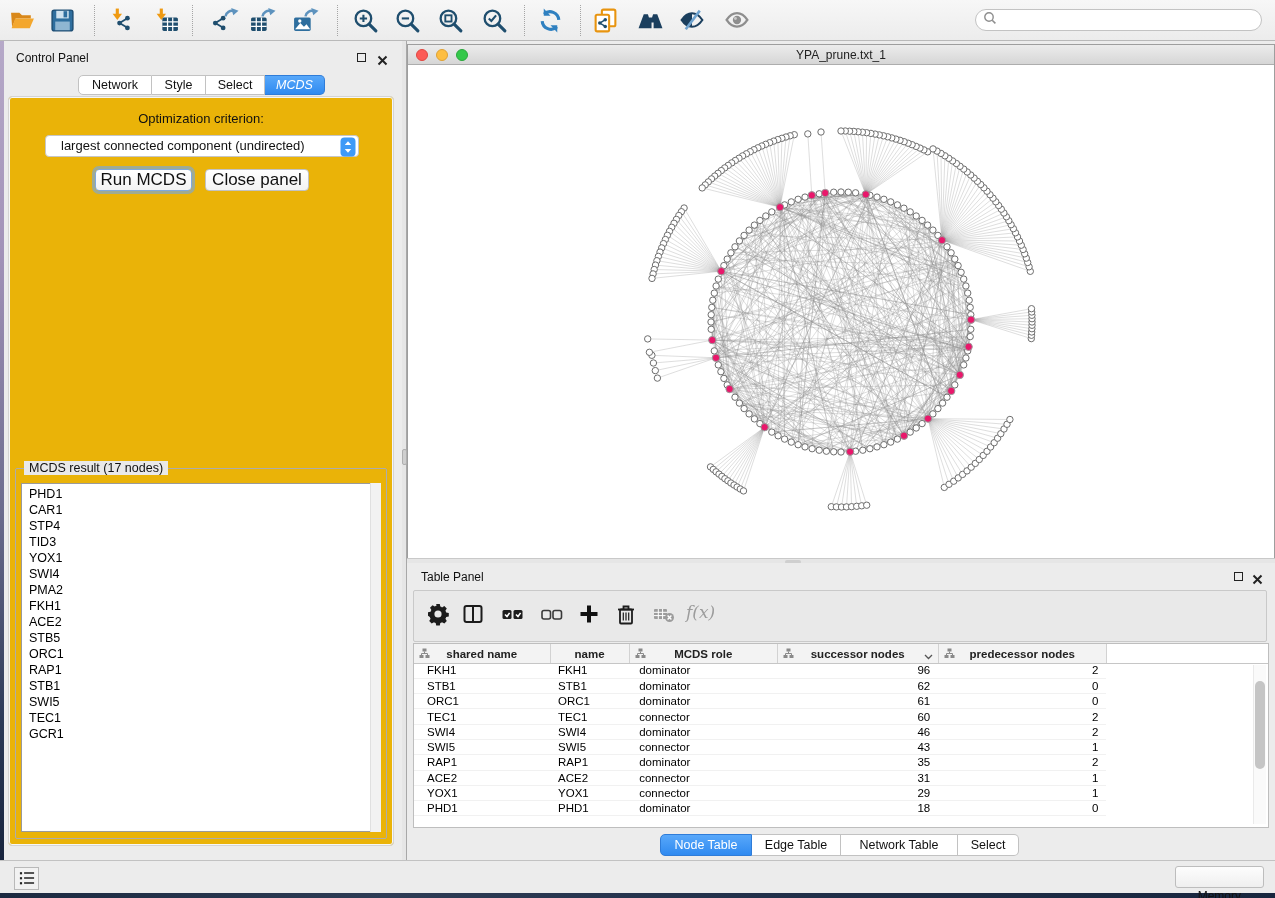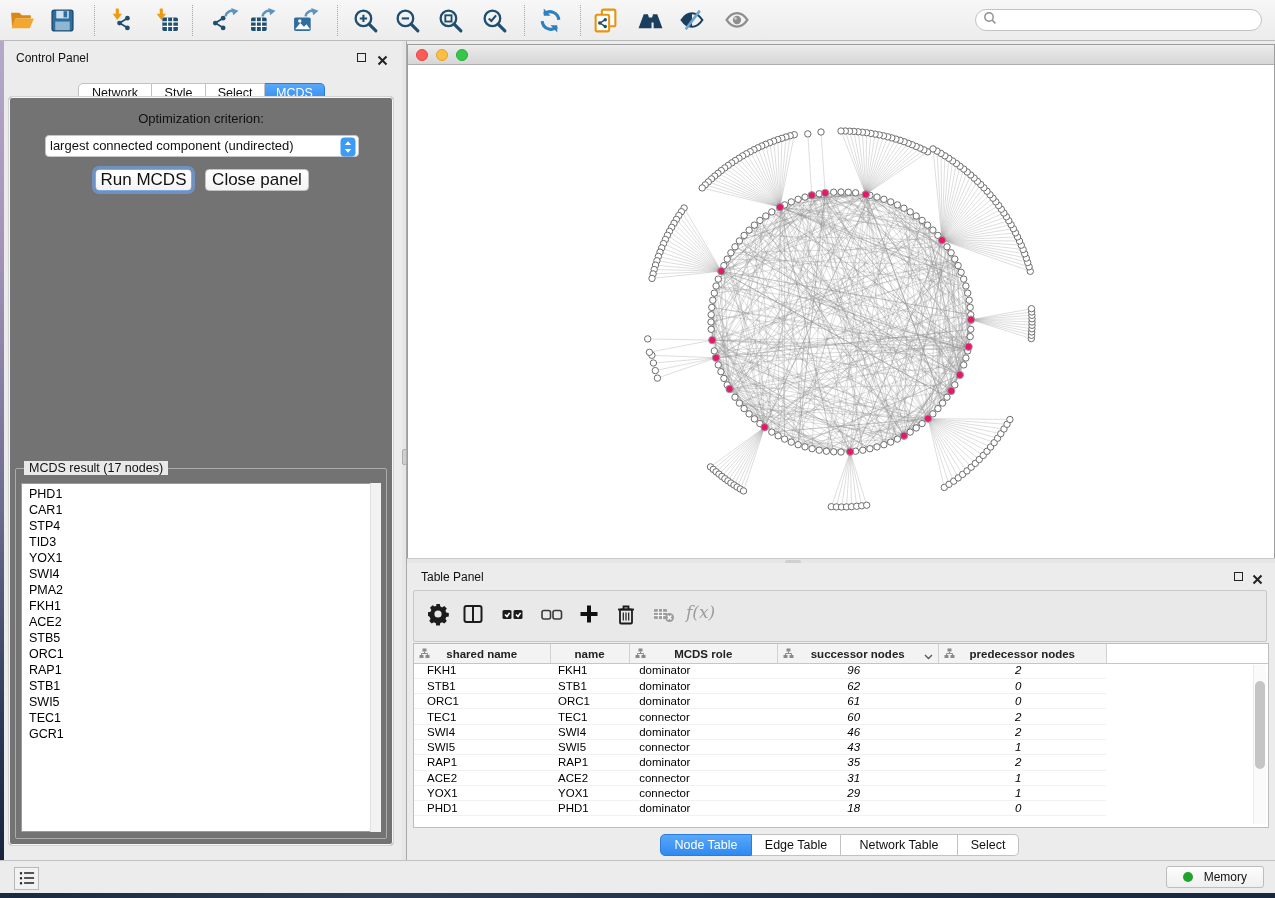--- a/index.html
+++ b/index.html
@@ -15,28 +15,28 @@
 
   
   .wall-left { position:absolute; left:0; top:41px; width:4px; height:852px; background:linear-gradient(#B6A9C8,#A292B8 25%,#6C6C8E 55%,#2C3A57 80%,#131F38); }
   .wall-bottom { position:absolute; left:0; top:893px; width:1275px; height:5px; background:linear-gradient(90deg,#1B2940,#2E3C55 30%,#22304A 60%,#18263E); }
 
   
   .control-panel { position:absolute; left:4px; top:41px; width:398px; height:819px; background:#ECECEC; }
   .panel-title { position:absolute; left:12px; top:10px; font-size:12px; color:#111; }
   .win-mini { position:absolute; top:12px; width:9px; height:9px; border:1.5px solid #222; cursor:pointer; }
   .win-x { position:absolute; top:11px; cursor:pointer; }
-  .seg-tabs { position:absolute; left:74px; top:42px; display:flex; }
+  .seg-tabs { position:absolute; left:74px; top:34px; display:flex; }
   .seg { height:20px; line-height:19px; text-align:center; font-size:12.5px; color:#111; background:#fff; border:1px solid #C2C2C2; border-left:none; cursor:pointer; }
   .seg:first-child { border-left:1px solid #C2C2C2; border-radius:5px 0 0 5px; }
   .seg:last-child { border-radius:0 5px 5px 0; }
   .seg.sel { background:linear-gradient(#58A8FA,#2F8AF0); border-color:#2F7CD8; color:#fff; }
-  .cp-content { position:absolute; left:4px; top:55px; width:386px; height:750px; background:#737373; border:1px solid #D4D4D4; border-radius:4px; box-shadow:0 0 0 1px #F6F6F6 inset; }
+  .cp-content { position:absolute; left:4px; top:55px; width:386px; height:750px; background:#eab308; border:1px solid #D4D4D4; border-radius:4px; box-shadow:0 0 0 1px #F6F6F6 inset; }
   .opt-label { position:absolute; left:0; top:14px; width:100%; text-align:center; font-size:13px; color:#111; }
-  .dropdown { position:absolute; left:36px; top:38px; width:314px; height:22px; background:#fff; border:1px solid #C6C6C6; border-radius:4px; font-size:13px; color:#111; line-height:20px; padding-left:4px; cursor:pointer; }
+  .dropdown { position:absolute; left:36px; top:38px; width:314px; height:22px; background:#fff; border:1px solid #C6C6C6; border-radius:4px; font-size:13px; color:#111; line-height:20px; padding-left:15px; cursor:pointer; }
   .stepper { position:absolute; right:2px; top:1px; }
   .btn { position:absolute; height:22px; background:linear-gradient(#FFFFFF,#F3F3F3); border:1px solid #C2C2C2; border-radius:4px; font-size:17px; color:#111; text-align:center; line-height:20px; cursor:pointer; font-family:"Liberation Sans",sans-serif; }
   .btn-run { left:86px; top:72px; width:97px; box-shadow:0 0 0 3px rgba(110,165,240,.6); border-color:#7FA9DF; }
   .btn-close { left:196px; top:72px; width:104px; }
   .groupbox { position:absolute; left:6px; top:371px; width:372px; height:371px; border:1px solid #ACACAC; border-radius:2px; }
   .groupbox legend, .group-title { position:absolute; top:-8px; left:8px; background:#E9E9E9; padding:0 5px; font-size:12.5px; color:#111; }
   .result-list { position:absolute; left:5px; top:14px; right:5px; bottom:6px; background:#fff; border:1px solid #9A9A9A; overflow:hidden; padding-top:2px; }
   .result-list .li { height:16px; line-height:16px; font-size:12.5px; color:#000; padding-left:7px; cursor:default; }
   .list-scroll { position:absolute; right:0; top:0; bottom:0; width:11px; background:#F2F2F2; border-left:1px solid #E0E0E0; }
 
@@ -62,34 +62,34 @@
   .tp-ic { position:absolute; top:11px; width:24px; height:24px; cursor:pointer; }
   .tp-ic.disabled { cursor:default; }
   .fx-ic { position:absolute; top:11px; font-family:"DejaVu Serif",serif; font-style:italic; font-size:17px; color:#9C9C9C; }
   .tp-table { position:absolute; left:6px; top:80px; width:856px; height:185px; background:#fff; border:1px solid #BEBEBE; overflow:hidden; }
   table.data { border-collapse:collapse; table-layout:fixed; }
   table.data th { height:19px; background:#F3F3F3; border-right:1px solid #D2D2D2; font-weight:bold; font-size:11.5px; color:#222; position:relative; overflow:hidden; white-space:nowrap; }
   table.data th .hic { position:absolute; left:5px; top:4px; }
   table.data th .hsort { position:absolute; right:5px; top:6px; }
   table.data td { height:15.3px; font-size:11.5px; color:#000; border-bottom:1px solid #F1F1F1; white-space:nowrap; overflow:hidden; }
   td.c0 { padding-left:13px; } td.c1 { padding-left:8px; } td.c2 { padding-left:10px; }
-  td.c3, td.c4 { text-align:center; padding-right:8px;font-style:italic; }
+  td.c3, td.c4 { text-align:right; padding-right:8px; }
   .head-line { position:absolute; left:0; right:0; top:19px; height:1px; background:#C6C6C6; }
   .tp-scroll { position:absolute; right:2px; top:21px; bottom:3px; width:13px; background:#FAFAFA; border-left:1px solid #EAEAEA; }
   .tp-thumb { position:absolute; left:1px; top:16px; width:10px; height:88px; background:#C5C5C5; border-radius:5px; }
   .bottom-tabs { position:absolute; left:253px; top:271px; display:flex; }
   .btab { height:22px; line-height:21px; text-align:center; font-size:12.5px; color:#111; background:#fff; border:1px solid #C2C2C2; border-left:none; cursor:pointer; }
   .btab:first-child { border-left:1px solid #C2C2C2; border-radius:5px 0 0 5px; }
   .btab:last-child { border-radius:0 5px 5px 0; }
   .btab.sel { background:linear-gradient(#58A8FA,#2F8AF0); border-color:#2F7CD8; color:#fff; }
 
   
   .status-bar { position:absolute; left:0; top:860px; width:1275px; height:33px; background:#ECECEC; border-top:1px solid #C2C2C2; }
   .menu-btn { position:absolute; left:14px; top:6px; width:25px; height:23px; background:#F2F2F2; border:1px solid #B9B9B9; cursor:pointer; }
-  .memory-btn { position:absolute; right:11px; top:5px; height:22px; background:linear-gradient(#FDFDFD,#EFEFEF); border:1px solid #BDBDBD; border-radius:3px; font-size:12px; color:#111; display:flex; align-items:center; padding:0 16px; gap:11px; cursor:pointer; font-family:"Liberation Sans",sans-serif; }
+  .memory-btn { position:absolute; right:11px; top:5px; height:22px; background:linear-gradient(#FDFDFD,#EFEFEF); border:1px solid #BDBDBD; border-radius:3px; font-size:12px; color:#111; display:flex; align-items:center; padding:0 22px; gap:22px; cursor:pointer; font-family:"Liberation Sans",sans-serif;flex-direction:column; }
   .memdot { width:10px; height:10px; border-radius:50%; background:#1FA32A; }
 </style>
 </head>
 <body>
 
 <div class="screen">
 
   <div class="toolbar">
     <span class="tbtn" style="left:9px"><svg width="27" height="27" viewBox="0 0 26 26">
           <path d="M2 5.5h8l2.5 2.5H21v3H6.5L3 19.5z" fill="#D9881A"></path>
@@ -214,21 +214,21 @@
   <div class="control-panel">
     <span class="panel-title">Control Panel</span>
     <span class="win-mini" style="right:36px"></span>
     <span class="win-x" style="right:14px"><svg width="11" height="11" viewBox="0 0 11 11">
           <path d="M1.5 1.5l8 8M9.5 1.5l-8 8" stroke="#222" stroke-width="2"></path>
         </svg></span>
     <div class="seg-tabs">
         <div class="seg" style="width: 74px;">Network</div>
         <div class="seg" style="width: 54px;">Style</div>
         <div class="seg" style="width: 59px;">Select</div>
-        <div class="seg sel" style="width: 60px;">MCDS</div>
+        <div class="seg sel" style="width: 60px; font-style: italic;">MCDS</div>
       </div>
     <div class="cp-content">
       <div class="opt-label">Optimization criterion:</div>
       <div class="dropdown">
         <span>largest connected component (undirected)</span>
         <span class="stepper"><svg width="16" height="20" viewBox="0 0 16 20">
               <rect x="0.5" y="0.5" width="15" height="19" rx="4" fill="#3E9AF7"></rect>
               <path d="M8 4.2L11.2 8H4.8z" fill="#fff"></path>
               <path d="M8 15.8L4.8 12h6.4z" fill="#fff"></path>
             </svg></span>
@@ -262,20 +262,21 @@
 
   <div class="vsplit">
       <div class="vgrip"></div>
     </div>
 
   <div class="network-window">
     <div class="net-titlebar">
       <span class="tl red"></span>
       <span class="tl yel"></span>
       <span class="tl grn"></span>
+      <span class="net-title">YPA_prune.txt_1</span>
     </div>
     <svg class="net-canvas" width="866" height="493">
         <path d="M372.0 142.2L386.3 69.7M372.0 142.2L382.1 70.8M372.0 142.2L378.0 72.0M372.0 142.2L373.9 73.3M372.0 142.2L369.8 74.6M372.0 142.2L365.7 76.1M372.0 142.2L361.7 77.7M372.0 142.2L357.7 79.3M372.0 142.2L353.8 81.0M372.0 142.2L349.9 82.8M372.0 142.2L346.0 84.7M372.0 142.2L342.2 86.7M372.0 142.2L338.4 88.8M372.0 142.2L334.6 90.9M372.0 142.2L331.0 93.2M372.0 142.2L327.3 95.5M372.0 142.2L323.7 97.9M372.0 142.2L320.2 100.4M372.0 142.2L316.7 102.9M372.0 142.2L313.3 105.6M372.0 142.2L310.0 108.3M372.0 142.2L306.7 111.1M372.0 142.2L303.5 113.9M372.0 142.2L300.3 116.9M372.0 142.2L297.2 119.9M372.0 142.2L294.2 122.9M403.8 130.3L399.8 68.9M417.2 128.0L413.0 67.0M457.8 129.4L519.7 86.8M457.8 129.4L515.9 84.9M457.8 129.4L512.0 83.1M457.8 129.4L508.1 81.4M457.8 129.4L504.1 79.7M457.8 129.4L500.1 78.2M457.8 129.4L496.1 76.7M457.8 129.4L492.0 75.3M457.8 129.4L487.9 74.1M457.8 129.4L483.8 72.9M457.8 129.4L479.7 71.8M457.8 129.4L475.5 70.8M457.8 129.4L471.3 69.9M457.8 129.4L467.1 69.1M457.8 129.4L462.9 68.4M457.8 129.4L458.6 67.7M457.8 129.4L454.4 67.2M457.8 129.4L450.1 66.8M457.8 129.4L445.8 66.4M457.8 129.4L441.6 66.2M457.8 129.4L437.3 66.0M457.8 129.4L433.0 66.0M534.0 175.2L622.3 206.3M534.0 175.2L621.1 201.8M534.0 175.2L619.7 197.5M534.0 175.2L618.3 193.1M534.0 175.2L616.7 188.8M534.0 175.2L615.1 184.5M534.0 175.2L613.3 180.2M534.0 175.2L611.5 176.0M534.0 175.2L609.5 171.9M534.0 175.2L607.5 167.8M534.0 175.2L605.4 163.7M534.0 175.2L603.1 159.7M534.0 175.2L600.8 155.7M534.0 175.2L598.4 151.8M534.0 175.2L595.9 148.0M534.0 175.2L593.3 144.2M534.0 175.2L590.6 140.5M534.0 175.2L587.8 136.8M534.0 175.2L585.0 133.2M534.0 175.2L582.0 129.7M534.0 175.2L579.0 126.2M534.0 175.2L575.9 122.8M534.0 175.2L572.7 119.5M534.0 175.2L569.4 116.3M534.0 175.2L566.1 113.1M534.0 175.2L562.7 110.0M534.0 175.2L559.2 107.0M534.0 175.2L555.7 104.1M534.0 175.2L552.0 101.3M534.0 175.2L548.4 98.5M534.0 175.2L544.6 95.9M534.0 175.2L540.8 93.3M534.0 175.2L536.9 90.8M534.0 175.2L533.0 88.4M534.0 175.2L529.0 86.1M534.0 175.2L525.0 83.9M313.3 206.2L276.1 143.0M313.3 206.2L273.4 146.7M313.3 206.2L270.8 150.5M313.3 206.2L268.4 154.4M313.3 206.2L266.0 158.3M313.3 206.2L263.7 162.3M313.3 206.2L261.5 166.3M313.3 206.2L259.4 170.3M313.3 206.2L257.4 174.5M313.3 206.2L255.5 178.6M313.3 206.2L253.7 182.9M313.3 206.2L252.0 187.1M313.3 206.2L250.4 191.4M313.3 206.2L248.9 195.7M313.3 206.2L247.5 200.1M313.3 206.2L246.2 204.5M313.3 206.2L245.1 208.9M313.3 206.2L244.0 213.4M563.0 254.7L623.3 273.6M563.0 254.7L623.5 270.3M563.0 254.7L623.7 267.0M563.0 254.7L623.9 263.7M563.0 254.7L624.0 260.3M563.0 254.7L624.0 257.0M563.0 254.7L624.0 253.7M563.0 254.7L623.9 250.3M563.0 254.7L623.7 247.0M563.0 254.7L623.5 243.7M520.0 353.6L536.3 422.4M520.0 353.6L541.0 419.3M520.0 353.6L545.7 416.2M520.0 353.6L550.2 412.9M520.0 353.6L554.6 409.4M520.0 353.6L559.0 405.9M520.0 353.6L563.2 402.2M520.0 353.6L567.3 398.4M520.0 353.6L571.3 394.5M520.0 353.6L575.2 390.4M520.0 353.6L579.0 386.3M520.0 353.6L582.6 382.0M520.0 353.6L586.2 377.7M520.0 353.6L589.6 373.2M520.0 353.6L592.8 368.7M520.0 353.6L596.0 364.0M520.0 353.6L599.0 359.3M520.0 353.6L601.9 354.5M442.1 386.7L423.3 441.7M442.1 386.7L428.4 441.9M442.1 386.7L433.5 442.0M442.1 386.7L438.5 441.9M442.1 386.7L443.6 441.7M442.1 386.7L448.7 441.3M442.1 386.7L453.7 440.8M442.1 386.7L458.7 440.2M356.6 362.2L302.5 401.9M356.6 362.2L305.3 404.4M356.6 362.2L308.1 406.8M356.6 362.2L311.0 409.1M356.6 362.2L313.9 411.4M356.6 362.2L316.9 413.7M356.6 362.2L319.9 415.8M356.6 362.2L322.9 418.0M356.6 362.2L326.0 420.0M356.6 362.2L329.1 422.0M356.6 362.2L332.3 424.0M356.6 362.2L335.5 425.9M308.0 292.8L243.9 290.3M308.0 292.8L245.4 298.0M308.0 292.8L247.3 305.6M308.0 292.8L249.4 313.1M304.3 275.1L239.7 273.9M304.3 275.1L241.4 287.3" stroke="#8f8f8f" stroke-width="0.6" fill="none" stroke-opacity="0.5"></path>
         <path d="M313.3 206.2L482.7 136.9M313.3 206.2L341.1 165.1M313.3 206.2L390.1 134.3M313.3 206.2L489.4 374.1M313.3 206.2L447.6 386.2M313.3 206.2L397.0 381.9M313.3 206.2L559.7 285.9M313.3 206.2L539.0 332.2M313.3 206.2L562.8 249.7M313.3 206.2L562.8 249.7M313.3 206.2L390.1 134.3M313.3 206.2L341.1 165.1M313.3 206.2L315.9 313.4M313.3 206.2L559.7 285.9M313.3 206.2L346.4 160.1M313.3 206.2L508.2 363.0M313.3 206.2L539.0 332.2M313.3 206.2L397.0 132.1M313.3 206.2L475.9 134.3M313.3 206.2L336.1 170.4M313.3 206.2L539.0 332.2M313.3 206.2L529.9 170.4M313.3 206.2L495.9 143.2M372.0 142.2L508.2 363.0M372.0 142.2L469.0 381.9M372.0 142.2L425.7 386.8M372.0 142.2L550.1 200.6M372.0 142.2L425.7 386.8M372.0 142.2L555.7 214.1M372.0 142.2L303.2 264.3M372.0 142.2L454.8 385.2M372.0 142.2L529.9 170.4M372.0 142.2L336.1 170.4M372.0 142.2L519.6 160.1M372.0 142.2L376.6 374.1M372.0 142.2L327.0 181.8M372.0 142.2L557.9 221.0M372.0 142.2L553.1 207.3M372.0 142.2L555.7 214.1M372.0 142.2L514.1 155.4M372.0 142.2L370.1 370.8M372.0 142.2L447.6 127.8M372.0 142.2L383.3 136.9M372.0 142.2L319.2 319.9M372.0 142.2L346.4 160.1M372.0 142.2L475.9 134.3M372.0 142.2L397.0 381.9M403.8 130.3L514.1 155.4M403.8 130.3L508.2 363.0M403.8 130.3L310.3 214.1M403.8 130.3L529.9 343.6M403.8 130.3L370.1 370.8M403.8 130.3L411.2 128.8M403.8 130.3L397.0 132.1M403.8 130.3L475.9 379.7M403.8 130.3L390.1 134.3M403.8 130.3L390.1 379.7M403.8 130.3L489.4 374.1M403.8 130.3L390.1 134.3M403.8 130.3L562.2 242.4M403.8 130.3L303.2 264.3M417.2 128.0L390.1 134.3M417.2 128.0L469.0 132.1M417.2 128.0L475.9 379.7M417.2 128.0L310.3 214.1M417.2 128.0L502.2 146.9M417.2 128.0L315.9 200.6M417.2 128.0L475.9 134.3M417.2 128.0L557.9 221.0M417.2 128.0L489.4 374.1M417.2 128.0L346.4 353.9M417.2 128.0L306.3 228.1M417.2 128.0L454.8 385.2M417.2 128.0L559.7 228.1M417.2 128.0L346.4 160.1M417.2 128.0L539.0 181.8M417.2 128.0L534.6 338.1M417.2 128.0L555.7 299.9M417.2 128.0L404.1 383.7M417.2 128.0L489.4 139.9M417.2 128.0L447.6 127.8M417.2 128.0L303.0 257.0M417.2 128.0L306.3 228.1M417.2 128.0L390.1 379.7M417.2 128.0L390.1 379.7M417.2 128.0L539.0 332.2M417.2 128.0L383.3 377.1M457.8 129.4L482.7 377.1M457.8 129.4L433.0 387.0M457.8 129.4L390.1 134.3M457.8 129.4L534.6 338.1M457.8 129.4L390.1 134.3M457.8 129.4L440.3 127.2M457.8 129.4L475.9 134.3M457.8 129.4L306.3 228.1M457.8 129.4L418.4 386.2M457.8 129.4L376.6 139.9M457.8 129.4L534.6 338.1M457.8 129.4L304.8 235.2M457.8 129.4L327.0 332.2M457.8 129.4L508.2 151.0M457.8 129.4L336.1 343.6M457.8 129.4L553.1 207.3M457.8 129.4L524.9 165.1M457.8 129.4L543.1 187.8M457.8 129.4L502.2 367.1M457.8 129.4L331.4 175.9M457.8 129.4L534.6 338.1M457.8 129.4L543.1 187.8M457.8 129.4L390.1 134.3M457.8 129.4L390.1 134.3M457.8 129.4L390.1 379.7M457.8 129.4L562.8 264.3M534.0 175.2L495.9 143.2M534.0 175.2L363.8 367.1M534.0 175.2L310.3 214.1M534.0 175.2L482.7 136.9M534.0 175.2L447.6 386.2M534.0 175.2L315.9 313.4M534.0 175.2L482.7 377.1M534.0 175.2L555.7 214.1M534.0 175.2L557.9 293.0M534.0 175.2L529.9 170.4M534.0 175.2L475.9 379.7M534.0 175.2L336.1 170.4M534.0 175.2L524.9 165.1M534.0 175.2L383.3 377.1M534.0 175.2L306.3 285.9M534.0 175.2L543.1 187.8M534.0 175.2L529.9 343.6M534.0 175.2L447.6 386.2M563.0 254.7L469.0 132.1M563.0 254.7L454.8 385.2M563.0 254.7L331.4 338.1M563.0 254.7L482.7 136.9M563.0 254.7L363.8 367.1M563.0 254.7L561.2 235.2M563.0 254.7L561.2 235.2M563.0 254.7L502.2 367.1M563.0 254.7L562.8 249.7M563.0 254.7L433.0 127.0M563.0 254.7L546.8 319.9M563.0 254.7L546.8 319.9M563.0 254.7L433.0 387.0M563.0 254.7L363.8 146.9M563.0 254.7L308.1 221.0M563.0 254.7L346.4 353.9M563.0 254.7L539.0 181.8M563.0 254.7L539.0 332.2M560.6 281.8L346.4 160.1M560.6 281.8L489.4 374.1M560.6 281.8L331.4 175.9M560.6 281.8L447.6 127.8M560.6 281.8L562.2 271.6M560.6 281.8L327.0 181.8M560.6 281.8L514.1 155.4M560.6 281.8L555.7 214.1M560.6 281.8L363.8 146.9M560.6 281.8L336.1 343.6M560.6 281.8L308.1 221.0M560.6 281.8L529.9 343.6M560.6 281.8L539.0 332.2M560.6 281.8L561.2 235.2M560.6 281.8L447.6 127.8M560.6 281.8L303.2 249.7M560.6 281.8L562.2 271.6M560.6 281.8L404.1 383.7M560.6 281.8L303.8 242.4M560.6 281.8L433.0 127.0M560.6 281.8L310.3 299.9M560.6 281.8L555.7 214.1M560.6 281.8L363.8 146.9M551.8 309.9L502.2 367.1M551.8 309.9L411.2 128.8M551.8 309.9L310.3 214.1M551.8 309.9L390.1 379.7M551.8 309.9L306.3 285.9M551.8 309.9L397.0 132.1M551.8 309.9L557.9 293.0M551.8 309.9L454.8 385.2M551.8 309.9L519.6 160.1M551.8 309.9L534.6 338.1M551.8 309.9L327.0 181.8M551.8 309.9L411.2 128.8M551.8 309.9L327.0 181.8M551.8 309.9L308.1 221.0M551.8 309.9L341.1 165.1M551.8 309.9L489.4 374.1M551.8 309.9L390.1 134.3M551.8 309.9L390.1 379.7M551.8 309.9L502.2 146.9M551.8 309.9L543.1 187.8M551.8 309.9L514.1 155.4M551.8 309.9L440.3 127.2M551.8 309.9L519.6 160.1M551.8 309.9L322.9 187.8M551.8 309.9L461.9 130.3M551.8 309.9L550.1 200.6M551.8 309.9L555.7 214.1M551.8 309.9L539.0 181.8M551.8 309.9L524.9 348.9M543.2 325.9L539.0 181.8M543.2 325.9L482.7 136.9M543.2 325.9L336.1 170.4M543.2 325.9L383.3 136.9M543.2 325.9L331.4 175.9M543.2 325.9L514.1 358.6M543.2 325.9L346.4 160.1M543.2 325.9L559.7 285.9M543.2 325.9L489.4 374.1M543.2 325.9L433.0 387.0M543.2 325.9L529.9 170.4M543.2 325.9L557.9 293.0M543.2 325.9L489.4 139.9M543.2 325.9L346.4 353.9M543.2 325.9L546.8 194.1M543.2 325.9L303.2 264.3M543.2 325.9L376.6 139.9M520.0 353.6L557.9 293.0M520.0 353.6L508.2 151.0M520.0 353.6L376.6 374.1M520.0 353.6L336.1 343.6M520.0 353.6L306.3 285.9M520.0 353.6L550.1 200.6M520.0 353.6L411.2 128.8M520.0 353.6L363.8 367.1M520.0 353.6L454.8 385.2M520.0 353.6L469.0 381.9M520.0 353.6L315.9 313.4M520.0 353.6L524.9 348.9M520.0 353.6L363.8 367.1M520.0 353.6L397.0 132.1M520.0 353.6L351.9 155.4M520.0 353.6L546.8 194.1M520.0 353.6L383.3 136.9M520.0 353.6L319.2 194.1M520.0 353.6L561.2 235.2M520.0 353.6L562.2 242.4M520.0 353.6L469.0 381.9M520.0 353.6L331.4 338.1M520.0 353.6L495.9 143.2M520.0 353.6L508.2 363.0M496.0 370.7L539.0 181.8M496.0 370.7L534.6 338.1M496.0 370.7L489.4 374.1M496.0 370.7L351.9 155.4M496.0 370.7L303.2 264.3M496.0 370.7L346.4 160.1M496.0 370.7L562.8 264.3M496.0 370.7L306.3 228.1M496.0 370.7L475.9 379.7M496.0 370.7L306.3 285.9M496.0 370.7L502.2 146.9M496.0 370.7L331.4 338.1M496.0 370.7L482.7 377.1M496.0 370.7L475.9 379.7M496.0 370.7L562.2 271.6M496.0 370.7L376.6 139.9M496.0 370.7L529.9 343.6M496.0 370.7L502.2 367.1M496.0 370.7L351.9 155.4M496.0 370.7L341.1 348.9M496.0 370.7L562.2 271.6M496.0 370.7L425.7 127.2M496.0 370.7L529.9 343.6M496.0 370.7L539.0 181.8M496.0 370.7L555.7 299.9M442.1 386.7L482.7 377.1M442.1 386.7L341.1 348.9M442.1 386.7L346.4 160.1M442.1 386.7L310.3 214.1M442.1 386.7L390.1 134.3M442.1 386.7L433.0 387.0M442.1 386.7L425.7 386.8M442.1 386.7L555.7 214.1M442.1 386.7L461.9 130.3M442.1 386.7L351.9 358.6M442.1 386.7L336.1 170.4M442.1 386.7L383.3 377.1M442.1 386.7L331.4 175.9M442.1 386.7L546.8 319.9M442.1 386.7L489.4 374.1M442.1 386.7L514.1 155.4M442.1 386.7L519.6 160.1M442.1 386.7L482.7 136.9M356.6 362.2L315.9 313.4M356.6 362.2L336.1 170.4M356.6 362.2L346.4 160.1M356.6 362.2L546.8 194.1M356.6 362.2L351.9 358.6M356.6 362.2L433.0 387.0M356.6 362.2L303.2 249.7M356.6 362.2L461.9 130.3M356.6 362.2L346.4 353.9M356.6 362.2L304.8 235.2M356.6 362.2L425.7 386.8M356.6 362.2L346.4 353.9M356.6 362.2L322.9 187.8M356.6 362.2L363.8 367.1M356.6 362.2L383.3 377.1M356.6 362.2L461.9 130.3M356.6 362.2L303.0 257.0M356.6 362.2L557.9 293.0M356.6 362.2L397.0 132.1M356.6 362.2L319.2 194.1M356.6 362.2L447.6 127.8M356.6 362.2L562.2 242.4M356.6 362.2L550.1 200.6M321.6 324.0L469.0 132.1M321.6 324.0L370.1 370.8M321.6 324.0L447.6 127.8M321.6 324.0L555.7 299.9M321.6 324.0L315.9 200.6M321.6 324.0L524.9 348.9M321.6 324.0L310.3 214.1M321.6 324.0L397.0 381.9M321.6 324.0L519.6 160.1M321.6 324.0L310.3 299.9M321.6 324.0L546.8 319.9M321.6 324.0L425.7 386.8M321.6 324.0L336.1 343.6M321.6 324.0L562.2 271.6M321.6 324.0L502.2 146.9M321.6 324.0L425.7 127.2M321.6 324.0L553.1 207.3M321.6 324.0L303.2 264.3M321.6 324.0L447.6 386.2M321.6 324.0L514.1 358.6M321.6 324.0L482.7 377.1M321.6 324.0L508.2 151.0M321.6 324.0L351.9 358.6M321.6 324.0L397.0 381.9M321.6 324.0L357.8 151.0M321.6 324.0L308.1 221.0M308.0 292.8L303.2 264.3M308.0 292.8L363.8 367.1M308.0 292.8L341.1 348.9M308.0 292.8L447.6 386.2M308.0 292.8L341.1 348.9M308.0 292.8L383.3 136.9M308.0 292.8L351.9 155.4M308.0 292.8L461.9 383.7M308.0 292.8L304.8 235.2M308.0 292.8L519.6 160.1M308.0 292.8L411.2 385.2M308.0 292.8L308.1 221.0M308.0 292.8L425.7 127.2M308.0 292.8L303.8 242.4M308.0 292.8L475.9 134.3M308.0 292.8L304.8 235.2M308.0 292.8L562.8 249.7M308.0 292.8L562.8 264.3M308.0 292.8L319.2 319.9M308.0 292.8L524.9 165.1M308.0 292.8L390.1 379.7M308.0 292.8L514.1 358.6M308.0 292.8L376.6 139.9M308.0 292.8L461.9 383.7M308.0 292.8L411.2 128.8M308.0 292.8L550.1 200.6M308.0 292.8L562.8 264.3M304.3 275.1L514.1 358.6M304.3 275.1L308.1 221.0M304.3 275.1L557.9 293.0M304.3 275.1L303.2 249.7M304.3 275.1L559.7 285.9M304.3 275.1L553.1 207.3M304.3 275.1L489.4 374.1M304.3 275.1L418.4 386.2M304.3 275.1L482.7 377.1M304.3 275.1L411.2 385.2M304.3 275.1L306.3 228.1M304.3 275.1L475.9 379.7M304.3 275.1L546.8 194.1M304.3 275.1L322.9 187.8M304.3 275.1L404.1 383.7M304.3 275.1L461.9 130.3M304.3 275.1L562.2 271.6M304.3 275.1L363.8 146.9M304.3 275.1L303.8 242.4M551.8 309.9L543.2 325.9M551.8 309.9L417.2 128.0M563.0 254.7L551.8 309.9M321.6 324.0L560.6 281.8M560.6 281.8L308.0 292.8M534.0 175.2L403.8 130.3M496.0 370.7L372.0 142.2M457.8 129.4L520.0 353.6M563.0 254.7L551.8 309.9M308.0 292.8L356.6 362.2M496.0 370.7L457.8 129.4M560.6 281.8L304.3 275.1M520.0 353.6L534.0 175.2M351.9 358.6L559.7 228.1M315.9 200.6L559.7 285.9M502.2 146.9L508.2 151.0M363.8 367.1L553.1 207.3M508.2 151.0L370.1 370.8M495.9 143.2L514.1 155.4M397.0 132.1L433.0 127.0M475.9 379.7L529.9 170.4M555.7 214.1L539.0 181.8M447.6 127.8L336.1 170.4M557.9 293.0L418.4 386.2M550.1 200.6L303.0 257.0M543.1 187.8L553.1 207.3M304.8 235.2L357.8 151.0M543.1 187.8L454.8 385.2M336.1 343.6L433.0 387.0M351.9 155.4L363.8 367.1M553.1 207.3L461.9 130.3M425.7 127.2L550.1 200.6M562.8 249.7L454.8 385.2M331.4 338.1L489.4 374.1M327.0 332.2L425.7 386.8M383.3 377.1L469.0 132.1M550.1 200.6L341.1 165.1M562.2 242.4L475.9 134.3M390.1 379.7L489.4 374.1M461.9 130.3L331.4 175.9M561.2 235.2L331.4 338.1M543.1 187.8L418.4 386.2M440.3 127.2L543.1 187.8M562.8 264.3L489.4 139.9M319.2 194.1L370.1 370.8M475.9 379.7L363.8 146.9M390.1 134.3L489.4 374.1M550.1 200.6L306.3 228.1M440.3 127.2L322.9 187.8M514.1 155.4L534.6 338.1M306.3 228.1L514.1 358.6M363.8 146.9L524.9 165.1M461.9 383.7L310.3 299.9M351.9 358.6L303.2 249.7M315.9 313.4L557.9 221.0M376.6 139.9L502.2 367.1M546.8 194.1L475.9 134.3M319.2 194.1L550.1 200.6M390.1 379.7L514.1 358.6M524.9 348.9L411.2 385.2M383.3 136.9L559.7 228.1M514.1 155.4L433.0 387.0M376.6 374.1L376.6 139.9M322.9 187.8L557.9 221.0M454.8 385.2L411.2 128.8M304.8 235.2L327.0 332.2M433.0 127.0L327.0 332.2M559.7 285.9L303.8 242.4M546.8 194.1L303.0 257.0M327.0 332.2L383.3 136.9M341.1 165.1L461.9 130.3M397.0 381.9L562.2 242.4M346.4 353.9L495.9 143.2M376.6 139.9L562.2 242.4M319.2 194.1L304.8 235.2M489.4 139.9L550.1 200.6M562.8 249.7L534.6 338.1M331.4 175.9L539.0 332.2M304.8 235.2L363.8 367.1M357.8 151.0L529.9 343.6M546.8 194.1L376.6 374.1M539.0 181.8L322.9 187.8M489.4 139.9L418.4 386.2M524.9 348.9L303.0 257.0M482.7 377.1L546.8 194.1M562.2 271.6L306.3 285.9M447.6 386.2L404.1 383.7M546.8 319.9L514.1 358.6M546.8 194.1L557.9 293.0M519.6 160.1L539.0 332.2M351.9 358.6L514.1 155.4" stroke="#8f8f8f" stroke-width="0.7" fill="none" stroke-opacity="0.42"></path>
         <circle cx="562.8" cy="249.7" r="3.2" fill="#ffffff" stroke="#6e6e6e" stroke-width="1"></circle>
         <circle cx="562.2" cy="242.4" r="3.2" fill="#ffffff" stroke="#6e6e6e" stroke-width="1"></circle>
         <circle cx="561.2" cy="235.2" r="3.2" fill="#ffffff" stroke="#6e6e6e" stroke-width="1"></circle>
         <circle cx="559.7" cy="228.1" r="3.2" fill="#ffffff" stroke="#6e6e6e" stroke-width="1"></circle>
         <circle cx="557.9" cy="221.0" r="3.2" fill="#ffffff" stroke="#6e6e6e" stroke-width="1"></circle>
         <circle cx="555.7" cy="214.1" r="3.2" fill="#ffffff" stroke="#6e6e6e" stroke-width="1"></circle>

